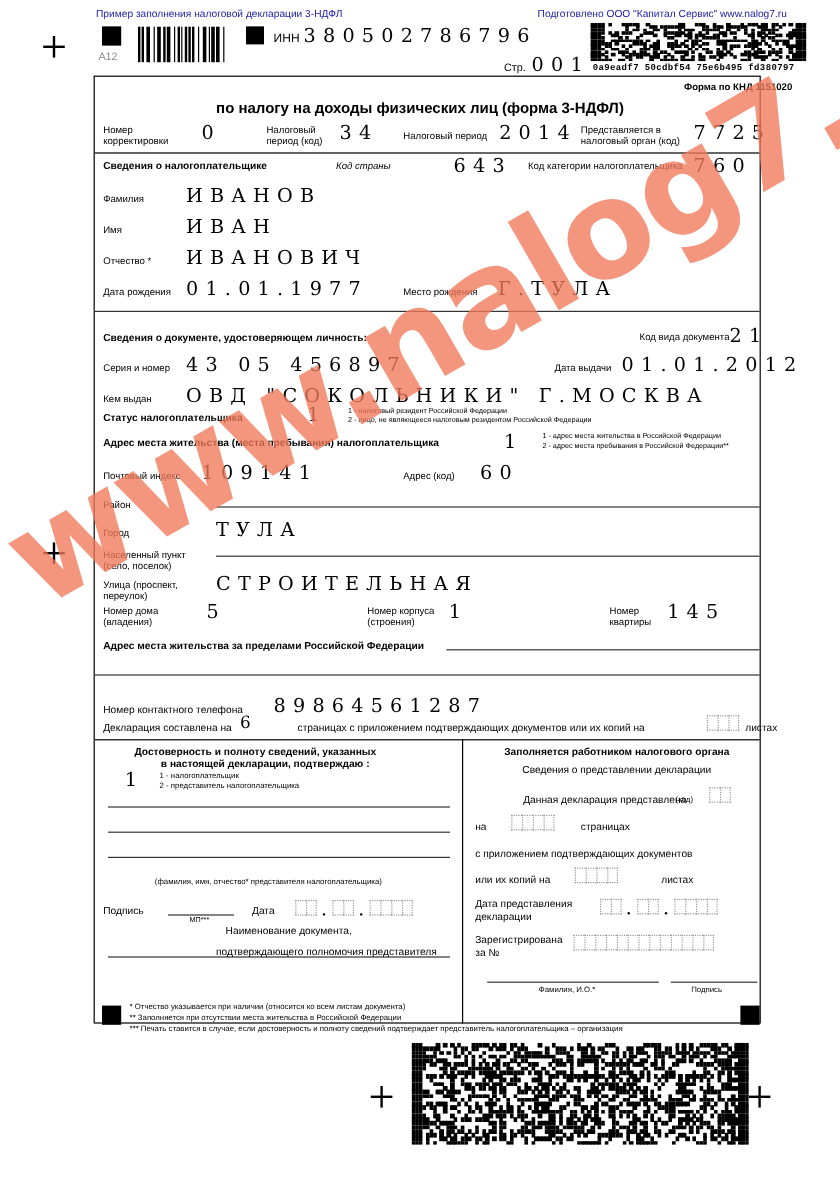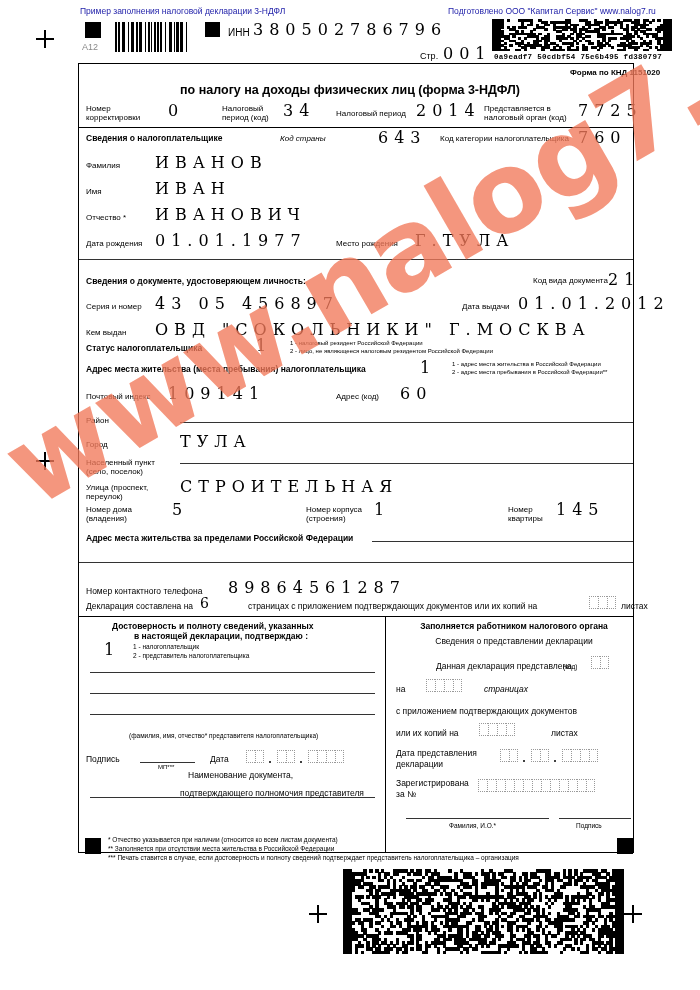--- a/index.html
+++ b/index.html
@@ -747,21 +747,21 @@
       <span></span>
     </div>
 
   <div class="t lbl2" style="left:396px;top:684px;">на</div>
   <div class="cells" style="left:426px;top:679px;">
       <span></span>
       <span></span>
       <span></span>
       <span></span>
     </div>
-  <div class="t lbl2" style="left:484px;top:684px;font-style:italic;">страницах</div>
+  <div class="t lbl2" style="left:484px;top:684px;">страницах</div>
 
   <div class="t lbl2" style="left:396px;top:706px;">с приложением подтверждающих документов</div>
 
   <div class="t lbl2" style="left:396px;top:728px;">или их копий на</div>
   <div class="cells" style="left:479px;top:723px;">
       <span></span>
       <span></span>
       <span></span>
       <span></span>
     </div>

